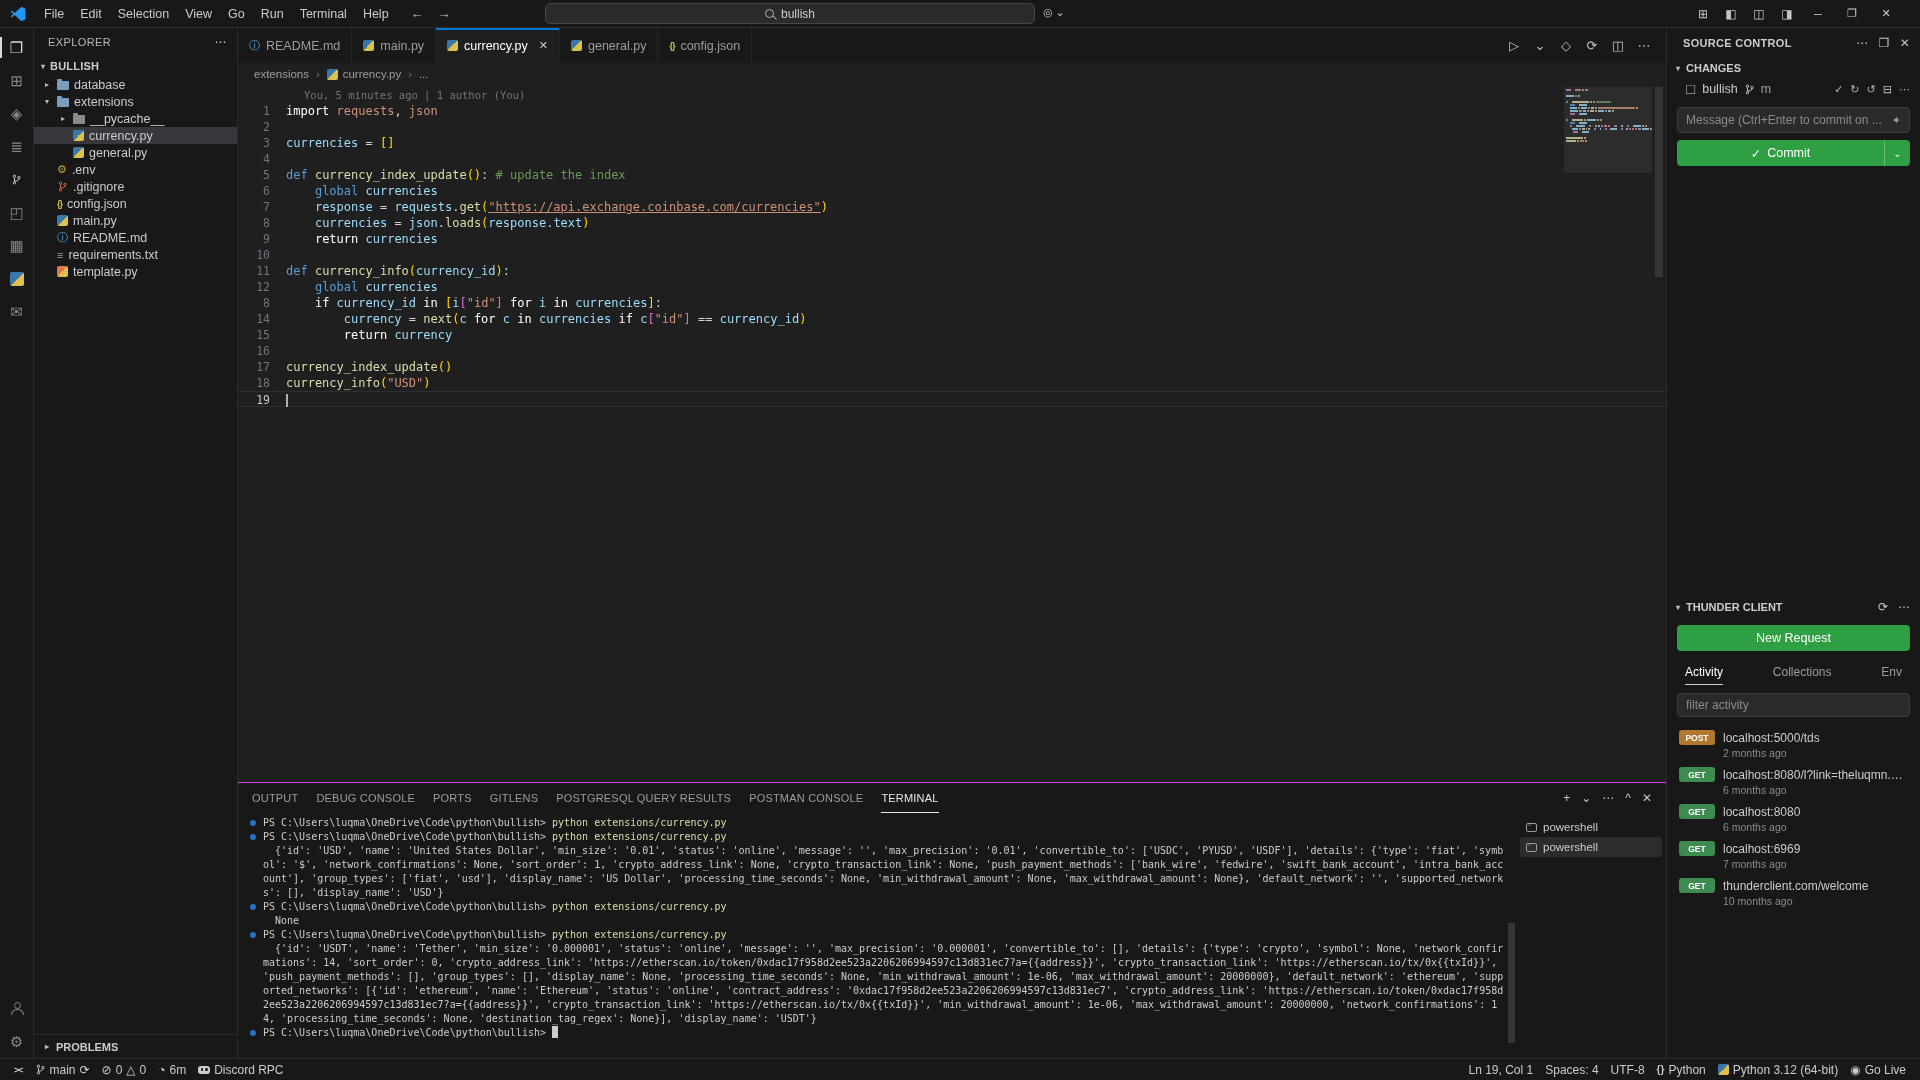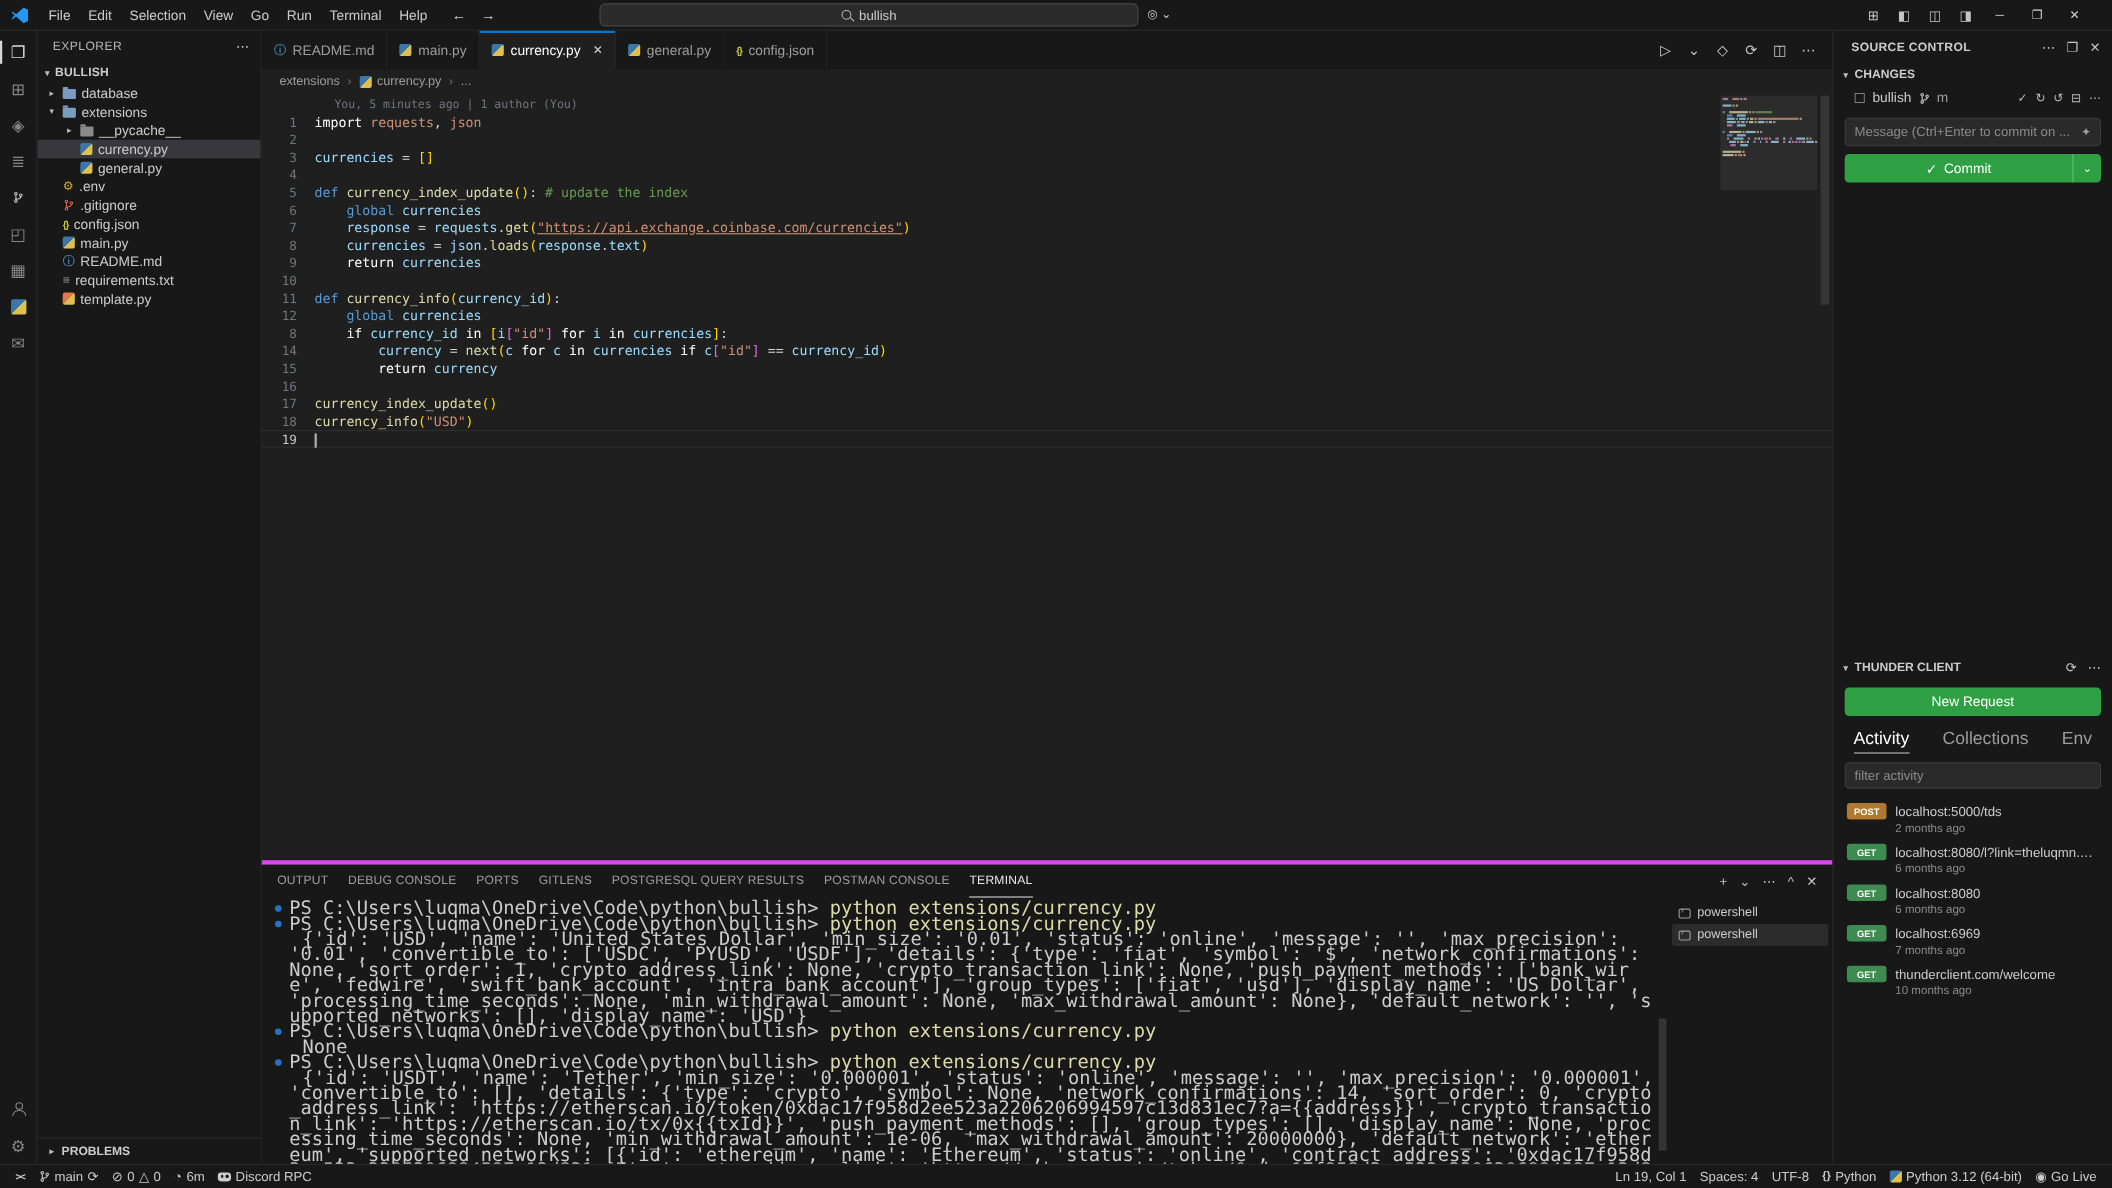--- a/index.html
+++ b/index.html
@@ -94,28 +94,28 @@
 .tk-cm{color:#6a9955;}.tk-p{color:#d4d4d4;}.tk-b1{color:#ffd700;}.tk-b2{color:#da70d6;}.tk-m{color:#ce9178;}
 
 .minimap{position:absolute;top:4px;right:14px;width:88px;}
 .mm-line{height:3px;display:flex;gap:1px;padding-left:2px;}
 .mm-seg{height:2px;opacity:.75;}
 .mm-slider{position:absolute;top:-2px;left:0;right:0;height:86px;background:rgba(255,255,255,.06);}
 .editor-scrollbar{position:absolute;top:0;right:0;bottom:0;width:14px;}
 .editor-scrollbar .slider{position:absolute;top:2px;left:3px;width:8px;height:190px;background:rgba(121,121,121,.25);}
 
 
-.panel{height:276px;border-top:4px solid #d946ef;background:#181818;display:flex;flex-direction:column;}
+.panel{height:276px;border-top:1px solid #d946ef;background:#181818;display:flex;flex-direction:column;}
 .panel-tabs{height:30px;display:flex;align-items:center;padding:0 14px;font-size:11px;color:#9d9d9d;}
 .panel-tabs-container{display:flex;gap:18px;height:100%;}
 .panel-tab{height:100%;display:flex;align-items:center;letter-spacing:.2px;}
 .panel-tab.active{color:#e7e7e7;box-shadow:inset 0 -1px 0 #e7e7e7;}
 .panel-actions{margin-left:auto;display:flex;gap:11px;color:#c5c5c5;font-size:12px;}
 .panel-body{flex:1;display:flex;min-height:0;}
-.term-main{flex:1;padding:3px 10px 0 12px;font-family:"DejaVu Sans Mono",monospace;font-size:17px;
+.term-main{flex:1;padding:3px 10px 0 12px;font-family:"DejaVu Sans Mono",monospace;font-size:10px;
   line-height:14px;color:#cccccc;overflow:hidden;position:relative;}
 .tline{position:relative;padding-left:13px;white-space:pre-wrap;word-break:break-all;}
 .tdot{position:absolute;left:0;top:4px;width:6px;height:6px;border-radius:50%;background:#2472c8;}
 .tt-tp{color:#cccccc;}.tt-tc{color:#dcdcaa;}.tt-out{color:#cccccc;margin-left:12px;}
 .term-cursor{display:inline-block;width:6px;height:12px;background:#cccccc;vertical-align:-2px;}
 .term-scrollbar{position:absolute;right:1px;top:110px;width:7px;height:120px;background:rgba(121,121,121,.3);}
 .term-side{width:150px;padding:4px 4px;font-size:11.5px;color:#cccccc;}
 .term-item{height:20px;display:flex;align-items:center;gap:6px;padding:0 6px;border-radius:3px;}
 .term-item.selected{background:rgba(255,255,255,.09);}
 .term-glyph{width:11px;height:9px;border:1px solid #9d9d9d;border-radius:2px;position:relative;flex:none;}
@@ -137,21 +137,21 @@
 .sparkle{color:#9d9d9d;font-size:11px;}
 .green-btn{margin:0 10px;height:26px;background:#2ea043;border-radius:4px;display:flex;align-items:center;
   color:#ffffff;font-size:12.5px;}
 .commit-main{flex:1;display:flex;align-items:center;justify-content:center;gap:6px;}
 .commit-chev{width:26px;height:100%;border-left:1px solid rgba(255,255,255,.28);display:flex;align-items:center;
   justify-content:center;font-size:10px;}
 .scm-fill{flex:1;}
 .thunder{height:463px;display:flex;flex-direction:column;}
 .tc-head{height:24px;display:flex;align-items:center;gap:3px;padding:0 10px 0 6px;font-size:11px;font-weight:bold;color:#cccccc;}
 .tc-new{margin:6px 10px 8px;text-align:center;}
-.tc-tabs{height:26px;display:flex;align-items:center;justify-content:space-between;padding:0 18px;color:#9d9d9d;font-size:16px;}
+.tc-tabs{height:26px;display:flex;align-items:center;justify-content:space-between;padding:0 18px;color:#9d9d9d;font-size:12px;}
 .tc-tab{height:100%;display:flex;align-items:center;}
 .tc-tab.active{color:#ffffff;box-shadow:inset 0 -1px 0 #cccccc;}
 .tc-filter{margin:8px 10px;height:24px;}
 .tc-list{flex:1;overflow:hidden;}
 .tc-item{padding:5px 12px 3px;display:grid;grid-template-columns:36px 1fr;column-gap:8px;row-gap:2px;align-items:center;}
 .tc-method{font-size:8.5px;font-weight:bold;color:#ffffff;border-radius:3px;padding:2.5px 0;text-align:center;}
 .tc-method.GET{background:#3d8b50;}
 .tc-method.POST{background:#b0792f;}
 .tc-url{font-size:12px;color:#cccccc;white-space:nowrap;overflow:hidden;text-overflow:ellipsis;}
 .tc-time{grid-column:2;font-size:10.5px;color:#8b8b8b;}

